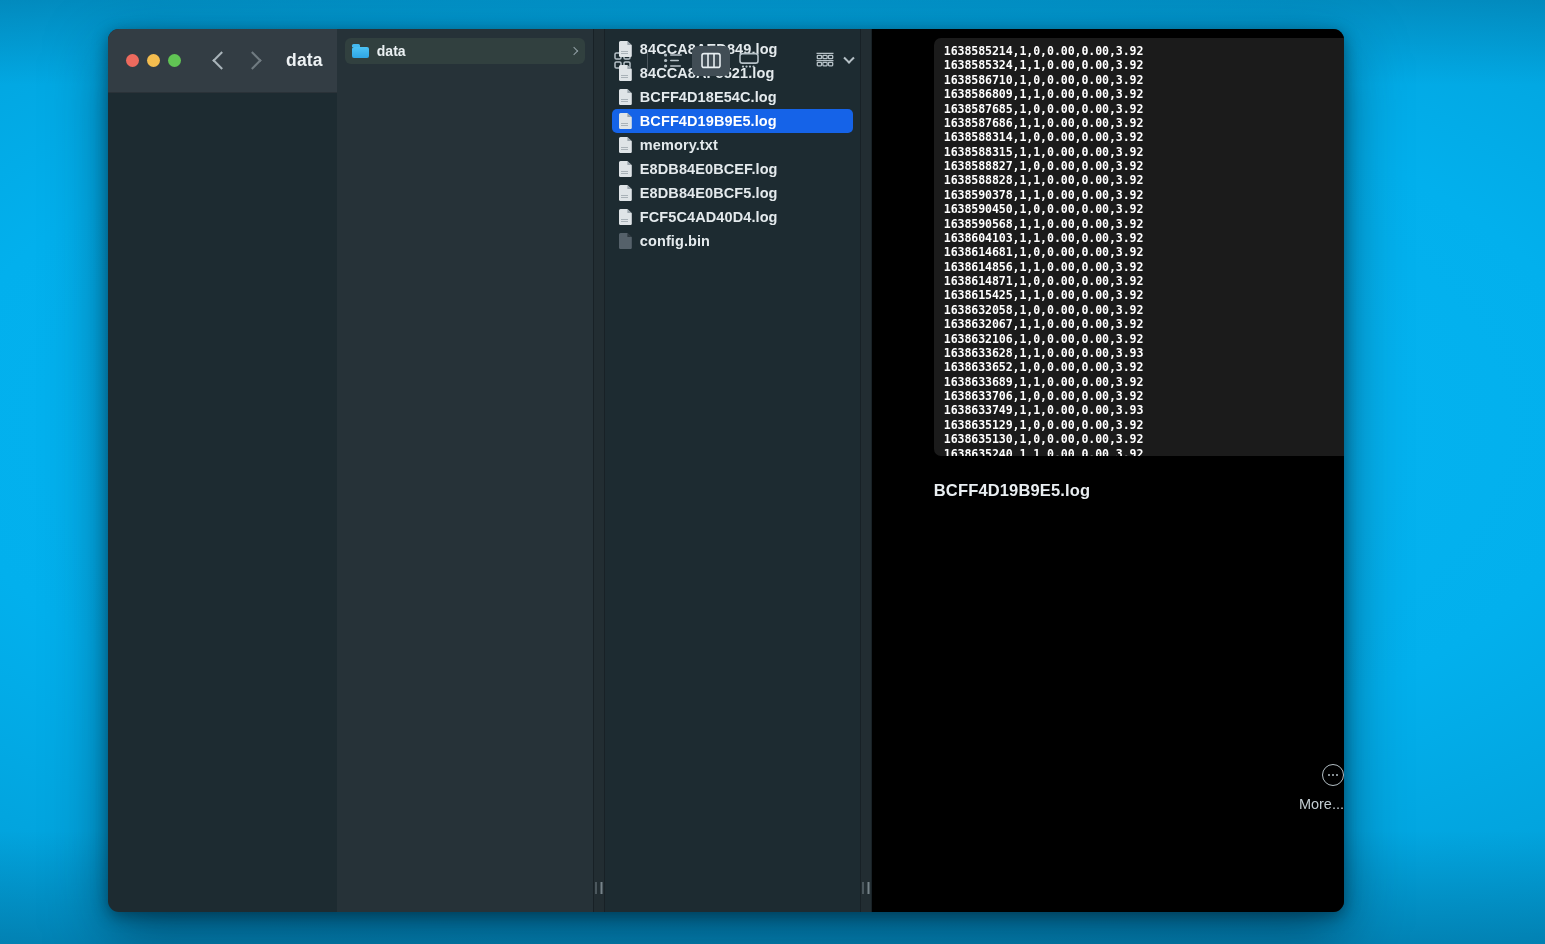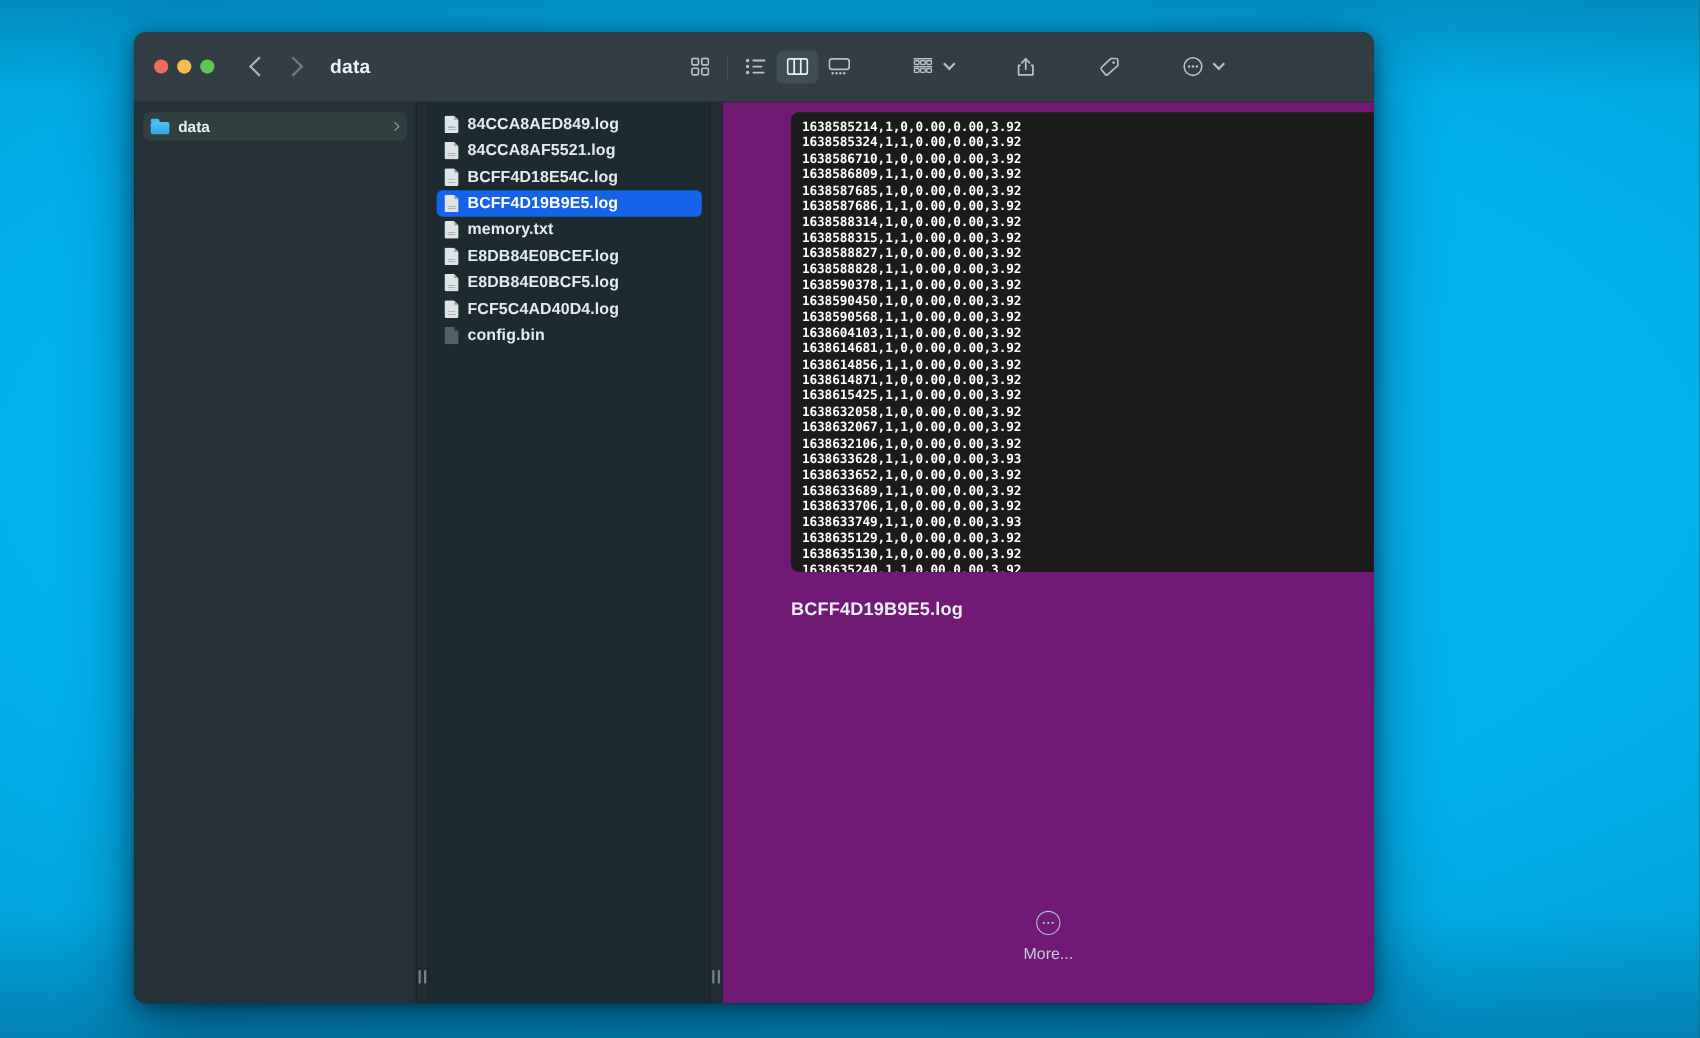--- a/index.html
+++ b/index.html
@@ -26,30 +26,30 @@
   #desktop::after {
     content: "";
     position: absolute;
     inset: 0;
     background: linear-gradient(180deg, rgba(0,50,80,.22) 0%, rgba(0,0,0,0) 9%, rgba(0,0,0,0) 88%, rgba(0,45,75,.25) 100%);
   }
 
   
   #finder-window {
     position: absolute;
-    left: 122px;
+    left: 108px;
     top: 29px;
-    width: 1127px;
+    width: 1236px;
     height: 883px;
     background: #1d2b31;
     border-radius: 11px;
     box-shadow: 0 22px 60px rgba(0, 25, 45, .55), 0 4px 16px rgba(0,0,0,.4);
     overflow: hidden;
     display: flex;
-    flex-direction: column;
+    flex-direction: row;
   }
 
   
   #titlebar {
     height: 64px;
     min-height: 64px;
     background: #333d44;
     display: flex;
     align-items: center;
     padding: 0 14px 0 18px;
@@ -272,21 +272,21 @@
     position: absolute; left: 2.5px; bottom: 2.5px;
     width: 7px; height: 4px;
     background: repeating-linear-gradient(180deg,#a9b2b8 0 1px, transparent 1px 2px);
   }
   .doc-ico.binary .sheet { background: #55616a; }
   .doc-ico.binary .fold  { background: #2e383f; }
 
   
   #preview-pane {
     flex: 1;
-    background: #701a75;
+    background: #000000;
     position: relative;
     overflow: hidden;
   }
 
   #preview-box {
     position: absolute;
     left: 62px;
     top: 9px;
     width: 619px;
     height: 418px;
@@ -339,21 +339,21 @@
     color: #9fadb4;
     font-size: 14.5px;
   }
 
   #more-block {
     position: absolute;
     left: 0; right: 0;
     top: 735px;
     display: flex;
     flex-direction: column;
-    align-items: center;
+    align-items: flex-end;
     gap: 10px;
   }
   #more-circle {
     width: 22px; height: 22px;
     border: 1.4px solid #b2bec4;
     border-radius: 50%;
     display: flex; align-items: center; justify-content: center;
     gap: 2.2px;
   }
   #more-circle i {

